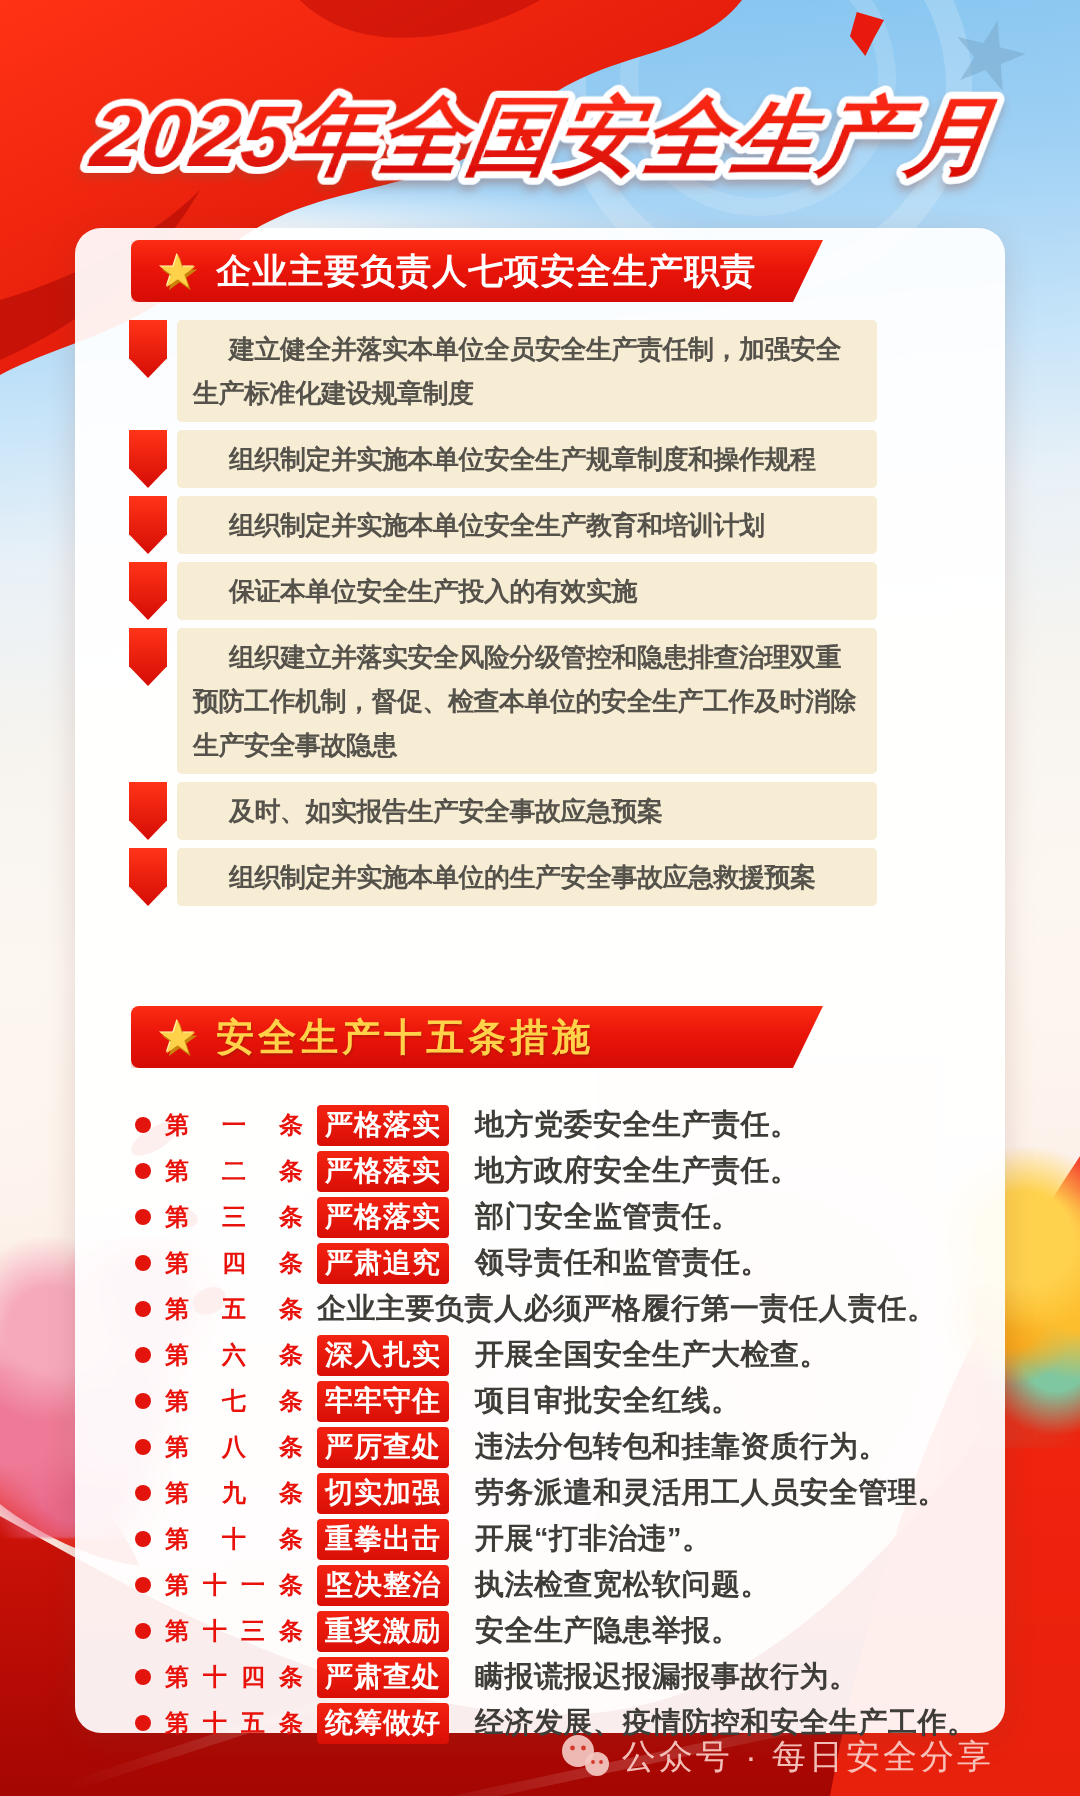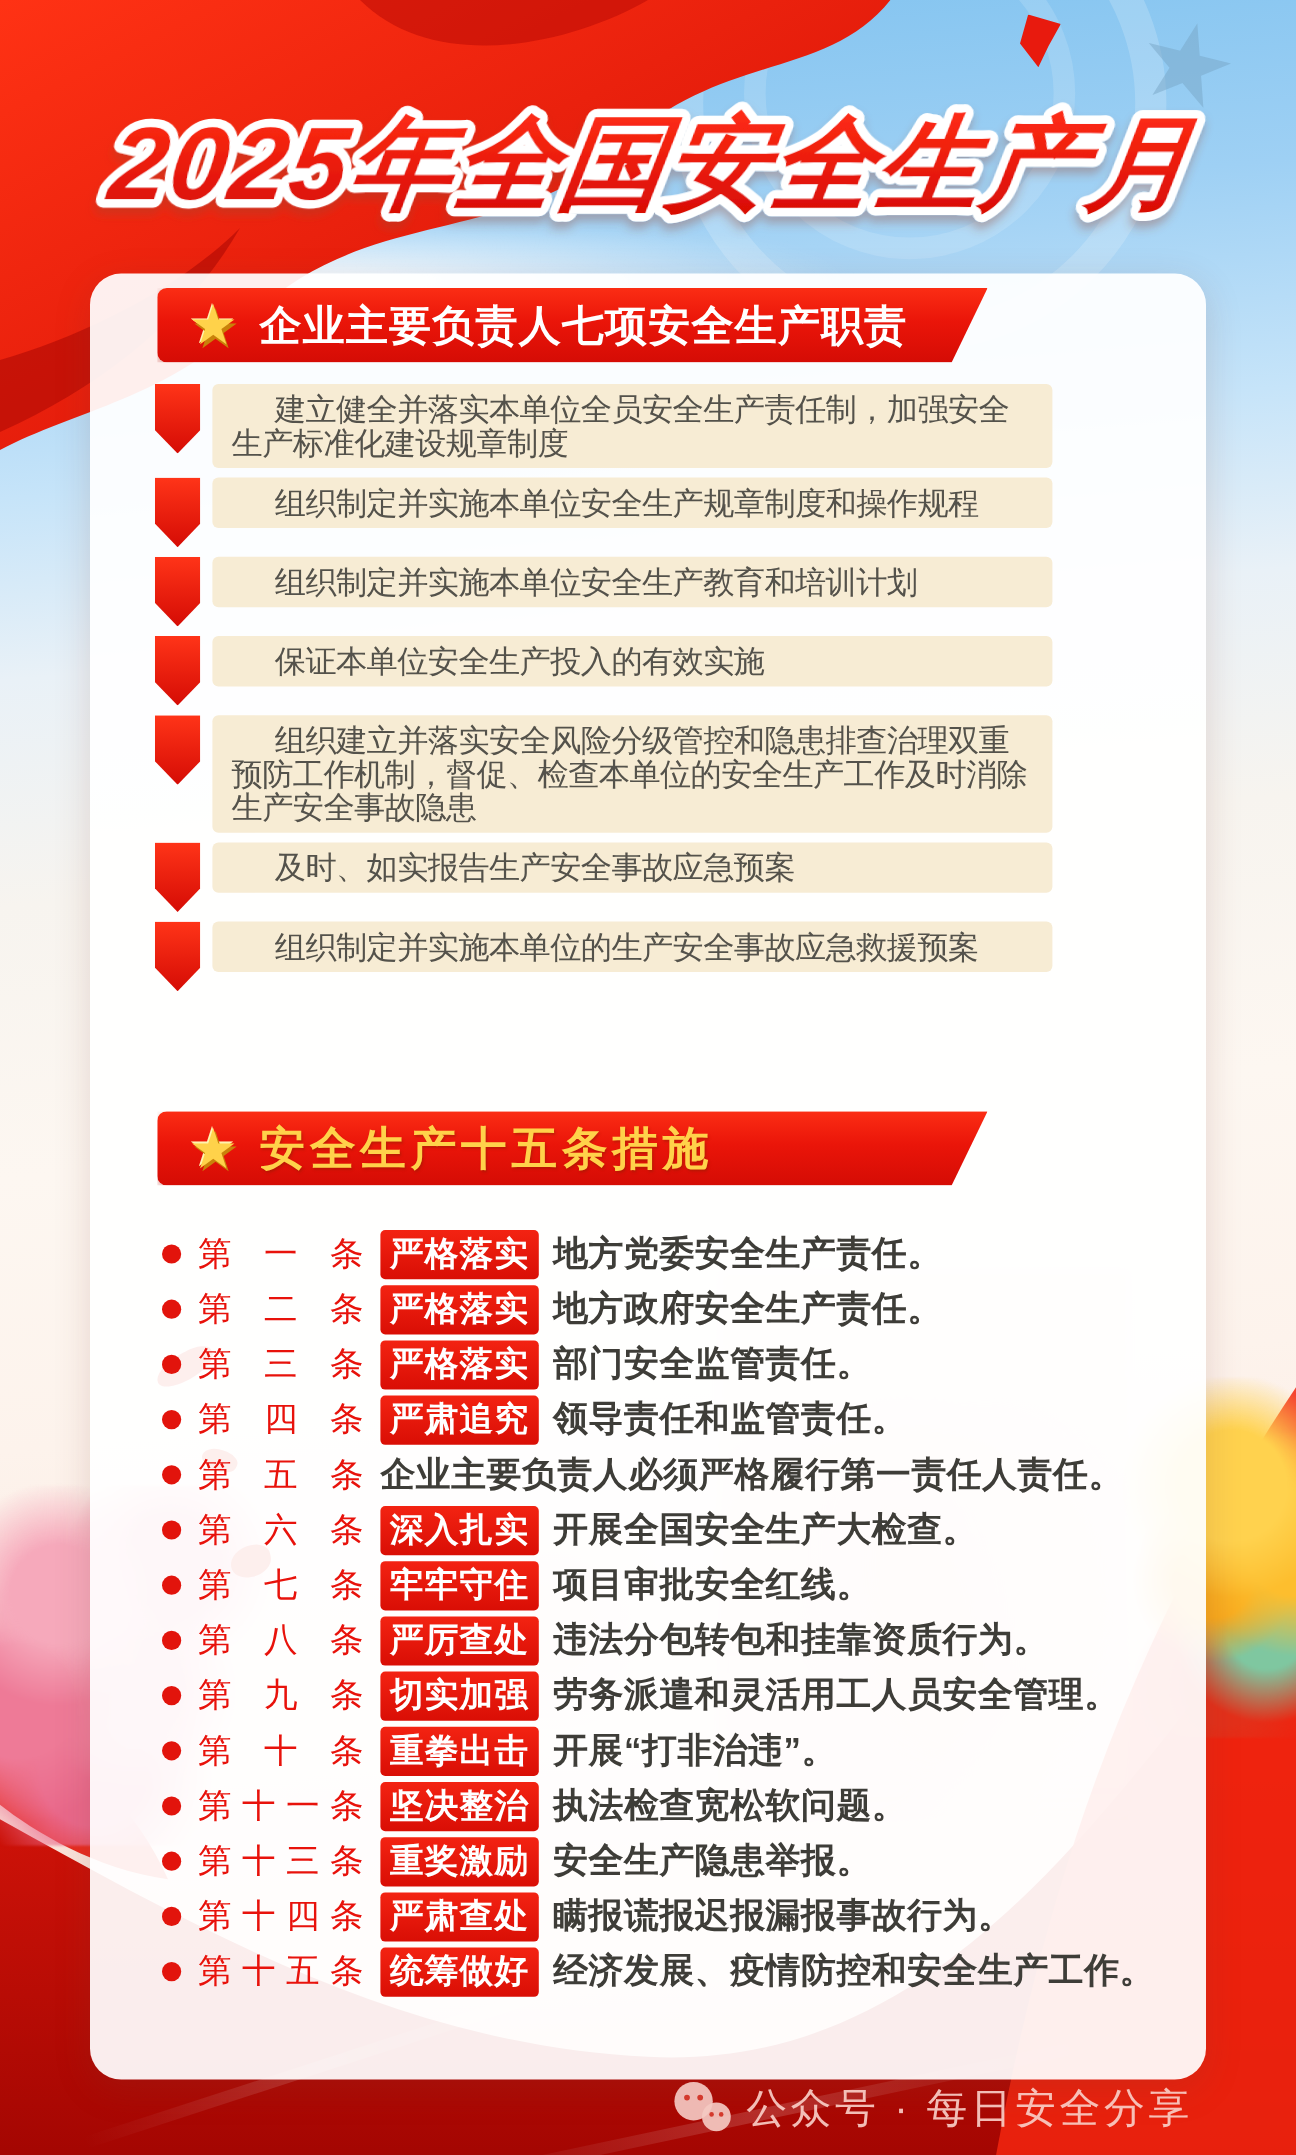--- a/index.html
+++ b/index.html
@@ -70,30 +70,30 @@
     text-shadow:1px 2px 2px rgba(140,30,0,.45);}
   .banner.second{margin-top:100px;}
   .banner.first{top:12px;}
   
   .duties{margin:30px 0 0 54px;width:750px;display:flex;flex-direction:column;gap:8px;}
   .duty-row{display:flex;align-items:flex-start;}
   .duty-flag{flex:none;width:38px;height:58px;margin-right:10px;
     background:linear-gradient(180deg,#ff3418,#d50c05);
     clip-path:polygon(0 0,100% 0,100% 66%,50% 100%,0 66%);}
   .duty-box{width:668px;background:#f7ecd4;border-radius:5px;padding:7px 16px;}
-  .duty-box p{margin:0;font-size:26px;letter-spacing:-.5px;line-height:28px;color:#54524b;
-    font-weight:400;text-indent:36px;}
+  .duty-box p{margin:0;font-size:26px;letter-spacing:-.5px;line-height:44px;color:#54524b;
+    font-weight:700;text-indent:36px;}
   
   .measures{margin:34px 0 0 60px;display:flex;flex-direction:column;}
   .m-row{display:flex;align-items:center;height:46px;}
   .m-dot{flex:none;width:16px;height:16px;border-radius:50%;background:#e2140c;margin-right:14px;}
-  .m-no{flex:none;display:block;width:138px;color:#e8120b;font-weight:400;font-size:28px;
+  .m-no{flex:none;display:block;width:138px;color:#e8120b;font-weight:700;font-size:24px;
     text-align:justify;text-align-last:justify;margin-right:14px;}
   .m-badge{flex:none;background:linear-gradient(180deg,#f32312,#d90e05);color:#fff;font-weight:700;
-    font-size:28px;line-height:1;padding:6px 8px 7px;border-radius:4px;margin-right:12px;
+    font-size:28px;line-height:1;padding:6px 8px 7px;border-radius:4px;margin-right:26px;
     letter-spacing:1px;}
   .m-badge:empty{display:none;margin:0;padding:0;}
   .m-text{font-size:29px;color:#3e3d38;font-weight:700;letter-spacing:.5px;white-space:nowrap;}
   
   .watermark{position:absolute;right:86px;bottom:16px;display:flex;align-items:flex-end;gap:10px;}
   .watermark .wm-text{color:rgba(248,205,198,.92);font-size:34px;letter-spacing:3px;}
   .ray{position:absolute;background:linear-gradient(90deg,rgba(255,255,255,0),rgba(255,255,255,.16),rgba(255,255,255,0));
     height:10px;border-radius:5px;}
   .ray1{left:60px;bottom:70px;width:420px;transform:rotate(-18deg);}
   .ray2{left:380px;bottom:30px;width:520px;transform:rotate(-12deg);}

